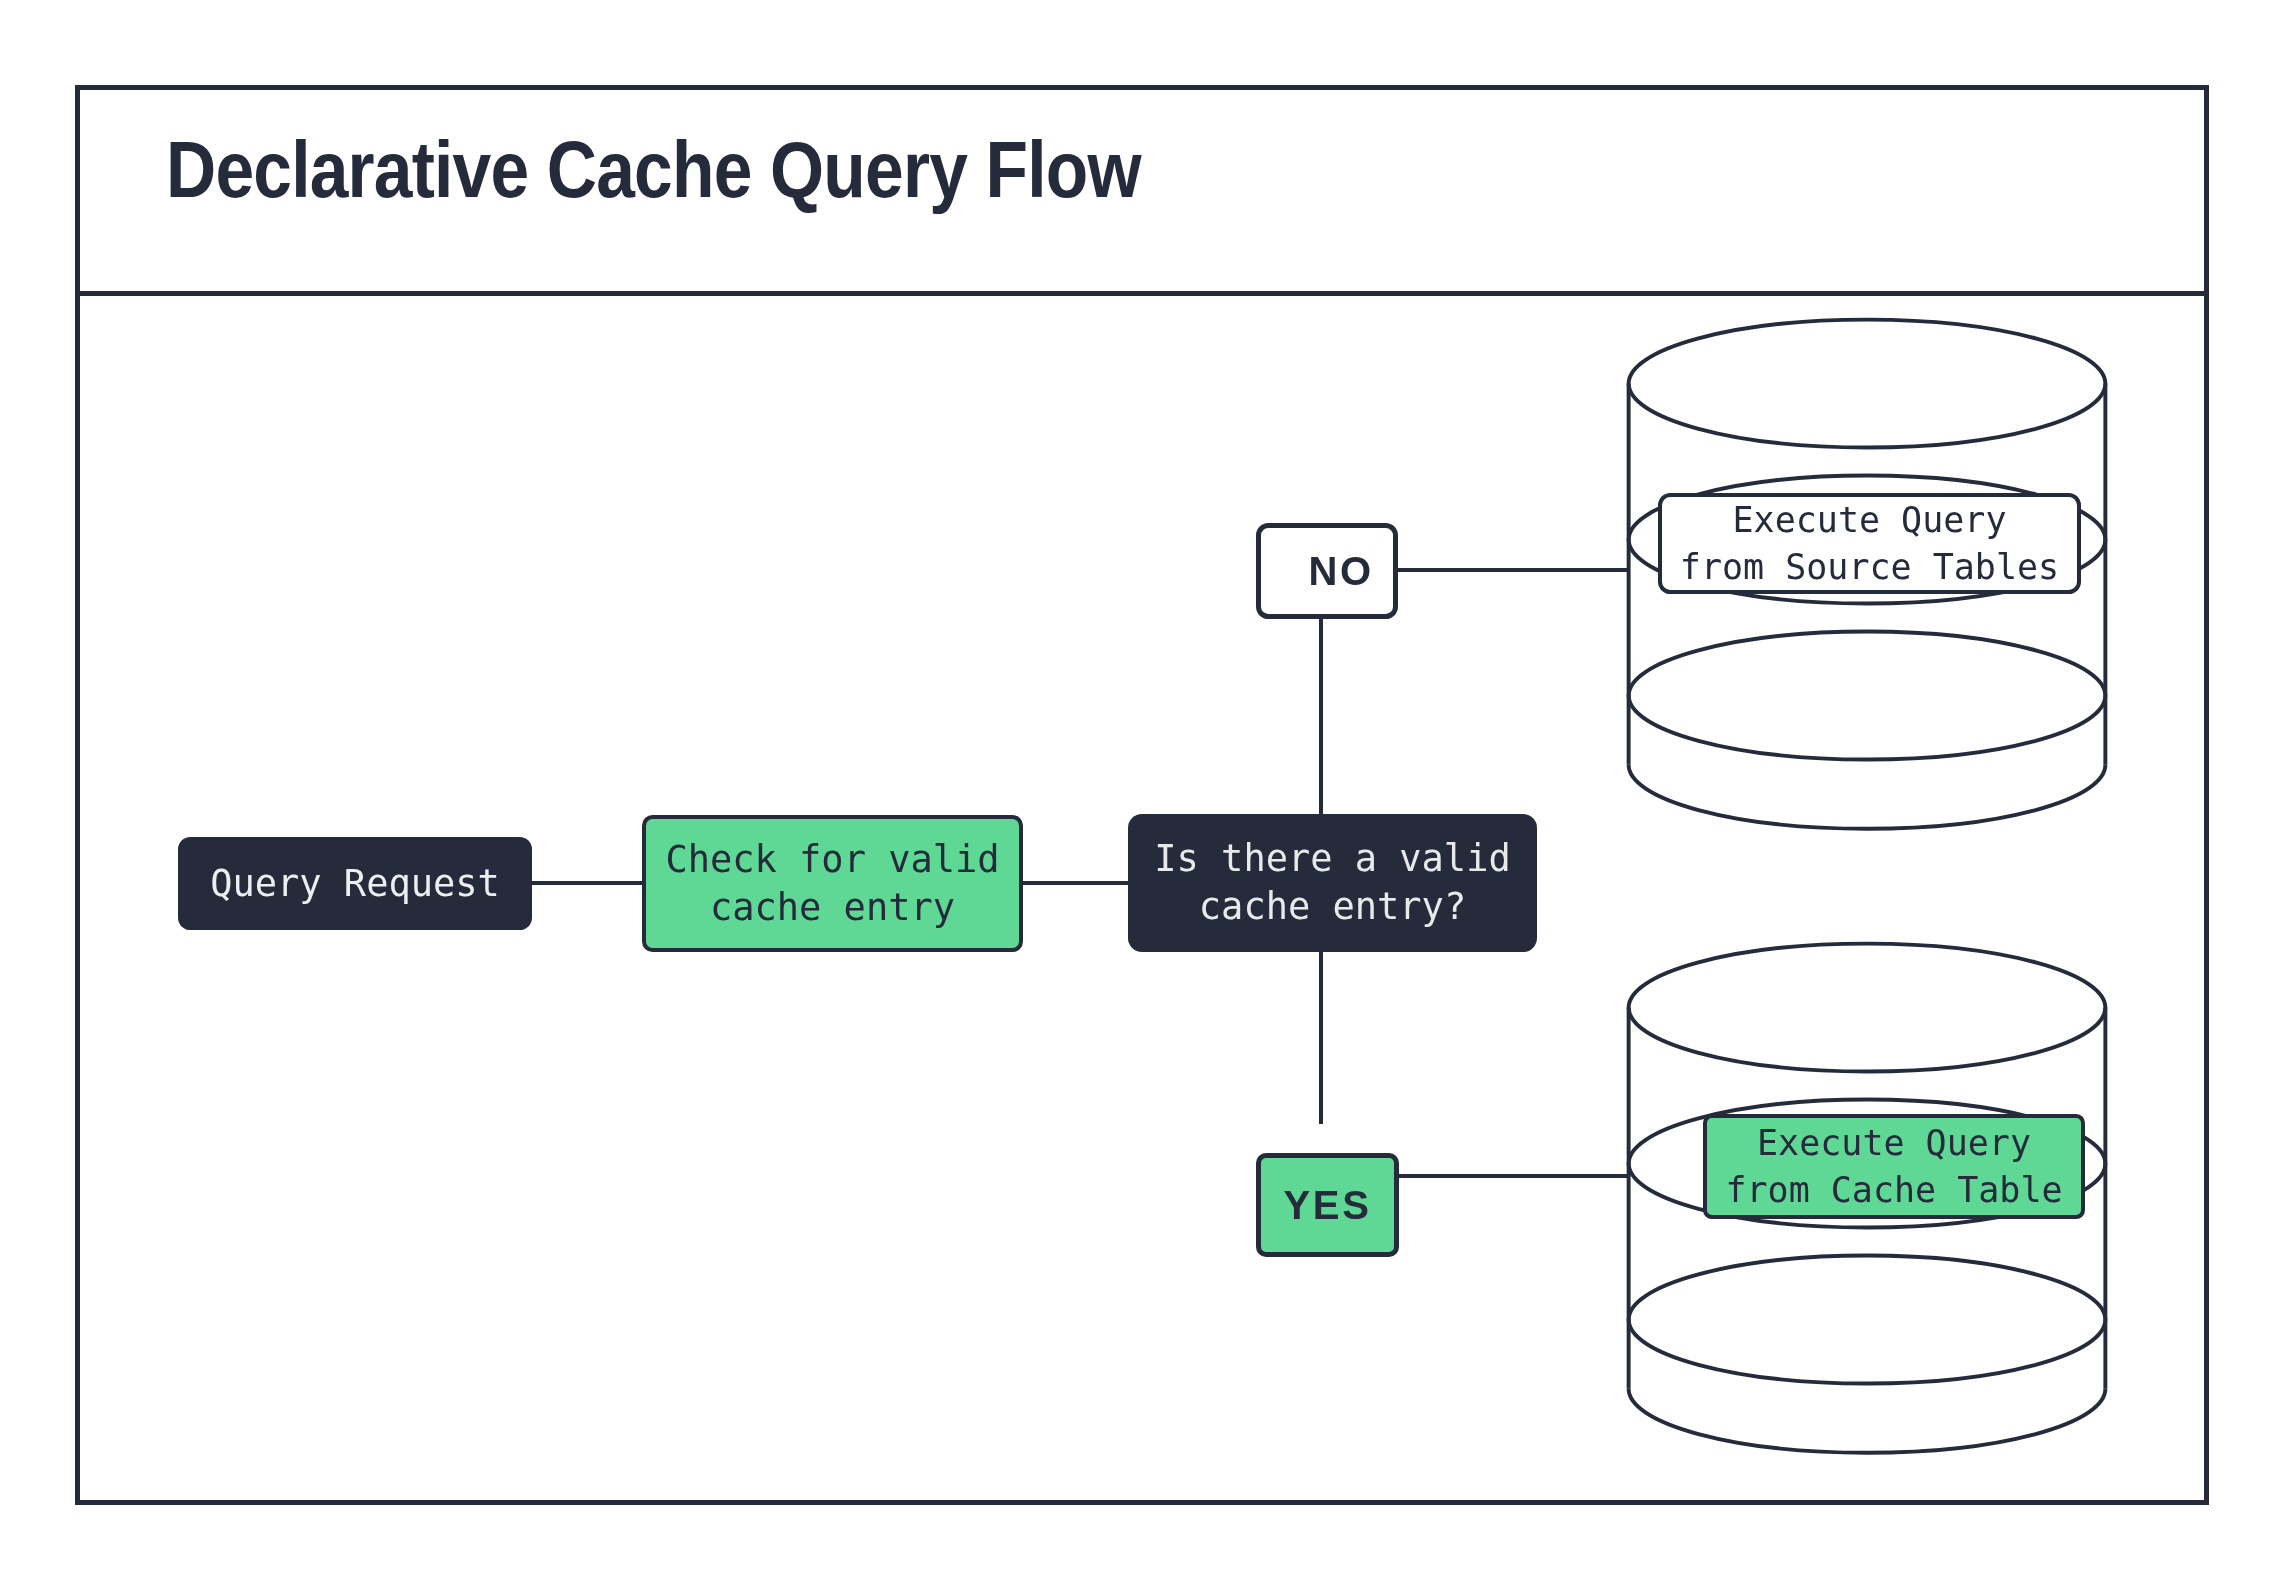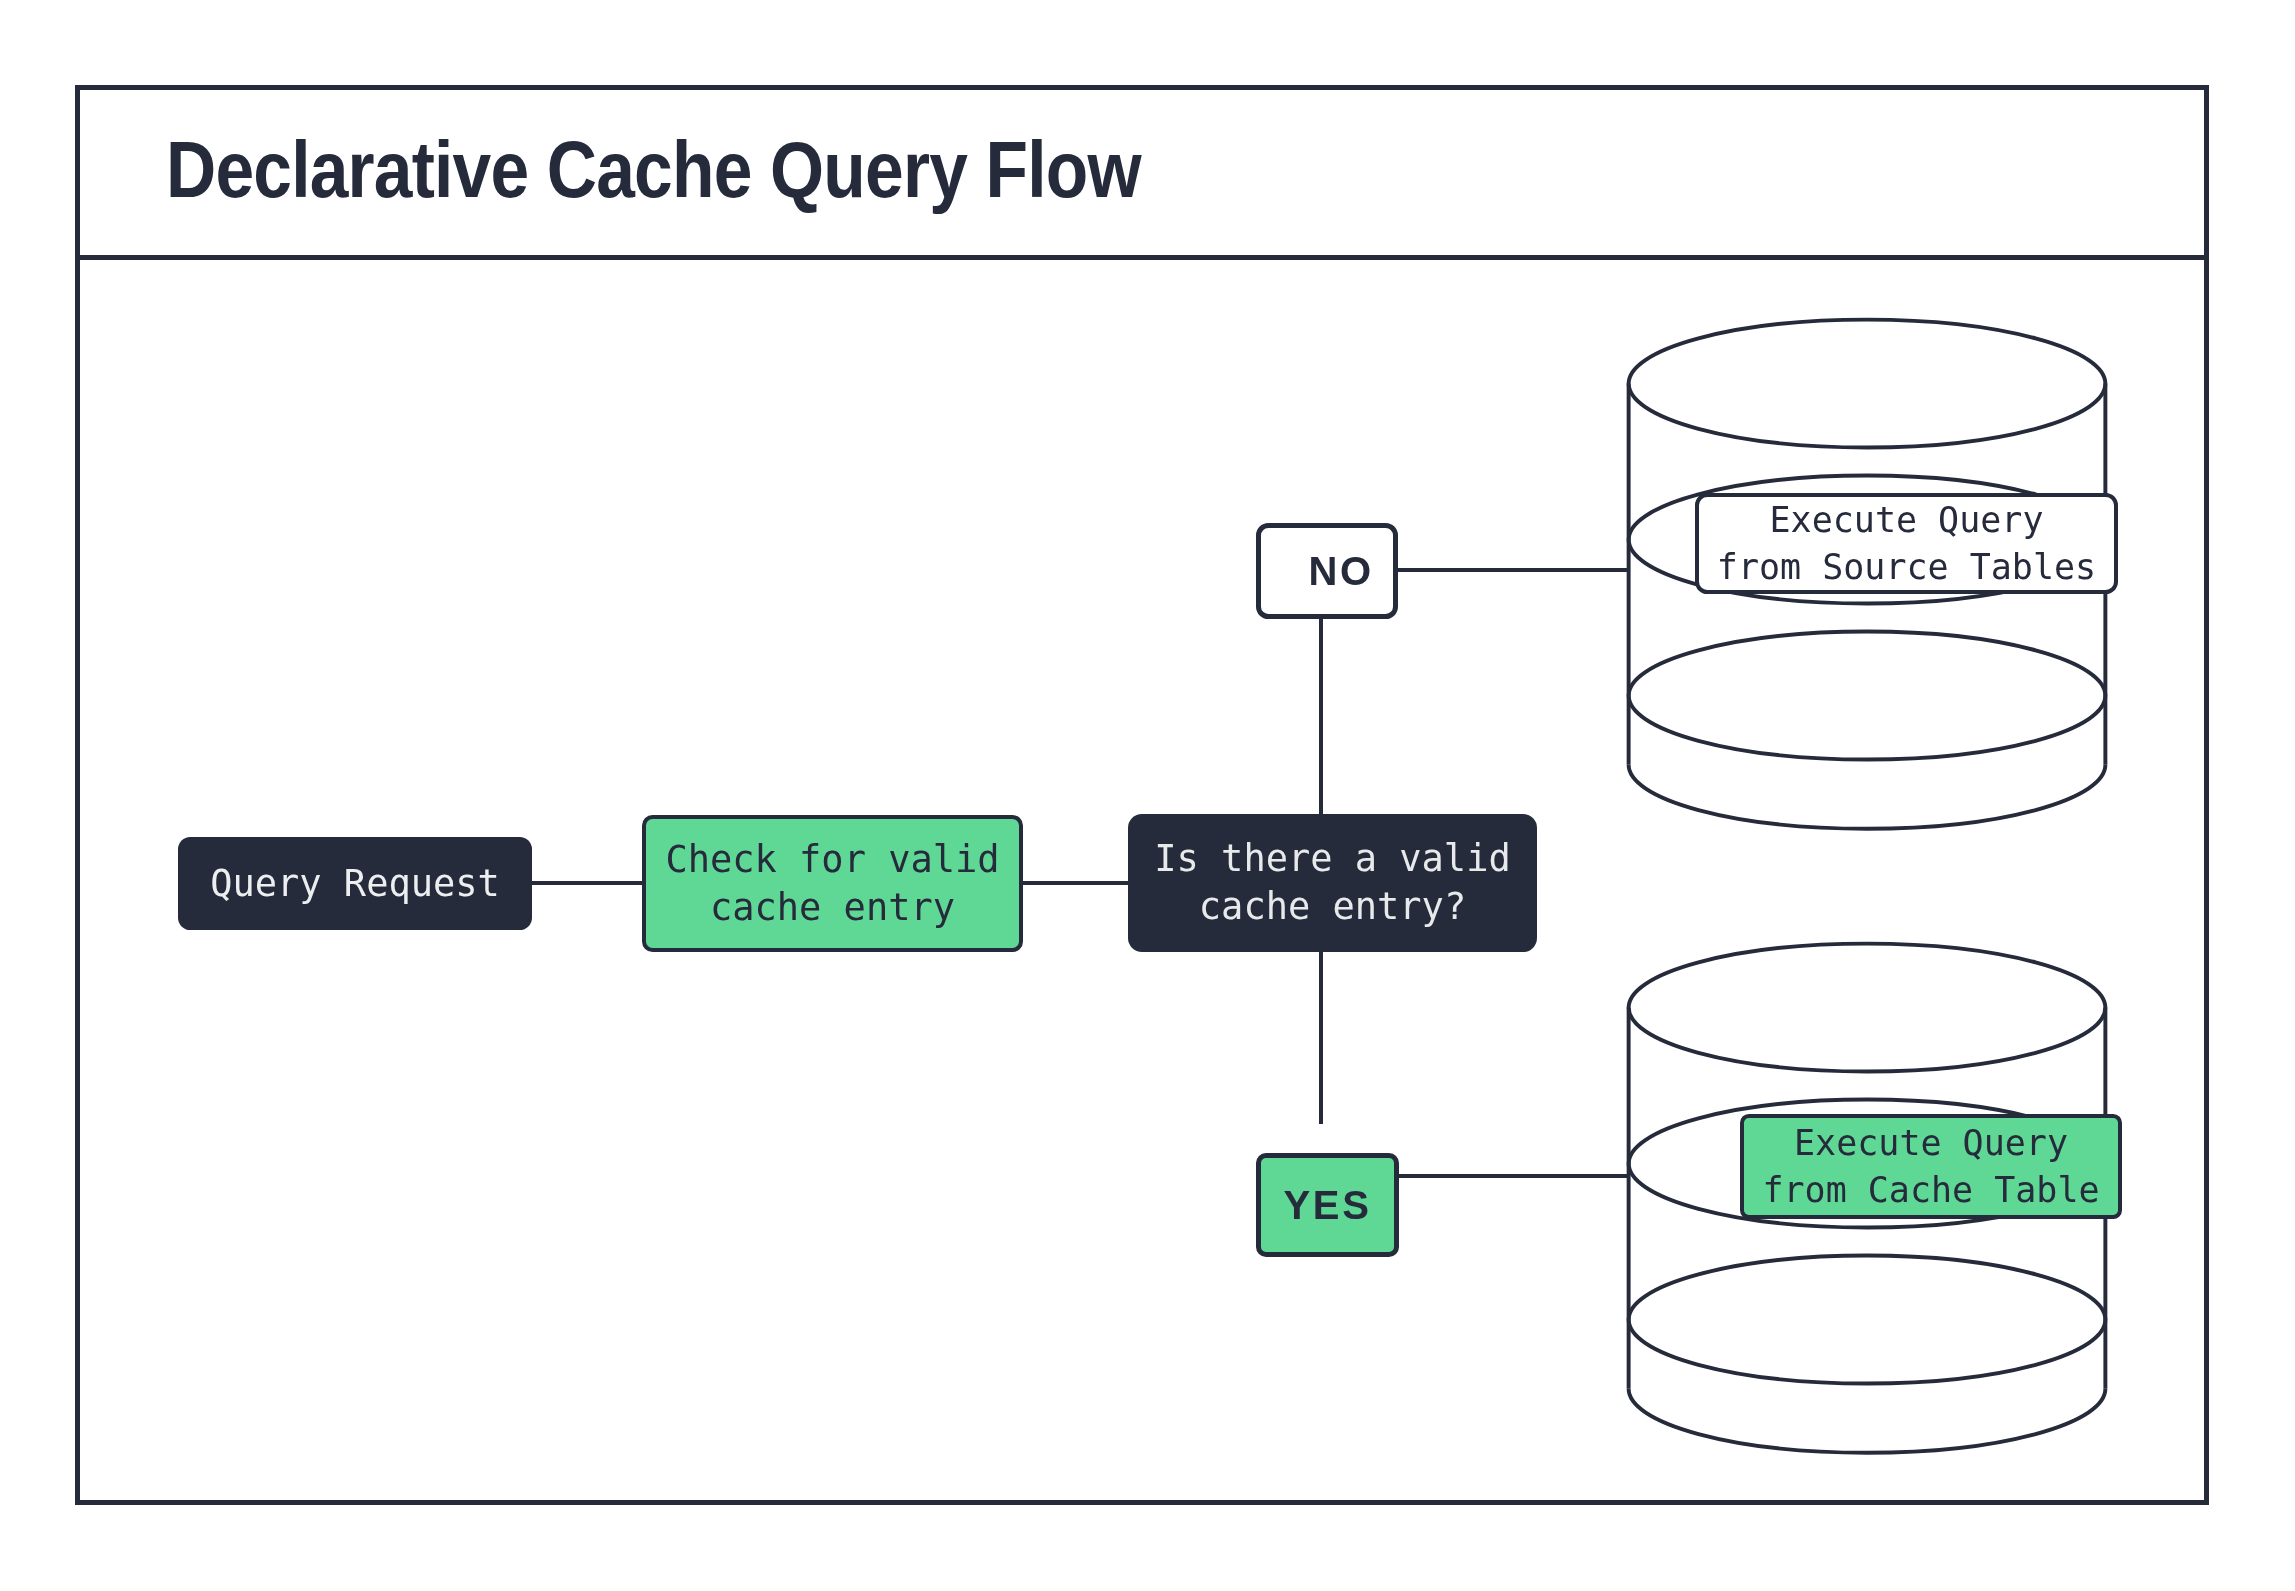--- a/index.html
+++ b/index.html
@@ -1,21 +1,21 @@
 <!DOCTYPE html>
 <html style="font-size:14px"><head>
 <meta charset="utf-8">
 <style>
   html,body{margin:0;padding:0;background:#ffffff;}
   .stage{position:relative;width:2295px;height:1591px;background:#ffffff;overflow:hidden;
          font-family:"Liberation Sans",sans-serif;}
   
   .frame{position:absolute;left:75px;top:85px;width:2134px;height:1420px;
          border:5.3px solid #262B3B;box-sizing:border-box;background:#ffffff;}
-  .header{position:absolute;left:75px;top:85px;width:2134px;height:175px;
+  .header{position:absolute;left:75px;top:85px;width:2134px;height:211px;
           border-bottom:5.3px solid #262B3B;box-sizing:border-box;}
   .title{position:absolute;left:91px;top:0;height:170px;display:flex;align-items:center;
          color:#262B3B;font-size:79px;font-weight:bold;letter-spacing:-0.9px;
          transform:scaleX(0.88);transform-origin:left center;white-space:nowrap;}
 
   
   .node{position:absolute;box-sizing:border-box;display:flex;flex-direction:column;
         align-items:center;justify-content:center;text-align:center;
         font-family:"DejaVu Sans Mono","Liberation Mono",monospace;}
   .dark{background:#262B3B;color:#ECEEF0;border-radius:12.3px;}
@@ -29,21 +29,21 @@
          letter-spacing:2.6px;}
 
   
   .hline{position:absolute;height:4.4px;background:#262B3B;}
   .vline{position:absolute;width:4.4px;background:#262B3B;}
 
   
   .db{position:absolute;width:482px;height:519px;}
   .dblabel{position:absolute;box-sizing:border-box;display:flex;flex-direction:column;
            align-items:center;justify-content:center;text-align:center;border-radius:12.3px;
-           font-family:"DejaVu Sans Mono","Liberation Mono",monospace;margin-left:37px;}
+           font-family:"DejaVu Sans Mono","Liberation Mono",monospace;}
   .dblabel.white{background:#ffffff;color:#262B3B;border:4.4px solid #262B3B;}
   .dblabel.greenfill{background:#5FD795;color:#262B3B;border:4.4px solid #262B3B;border-radius:8.8px;}
 </style>
 </head>
 <body>
 
 <div class="stage">
 
   <div class="frame"></div>
   <div class="header">

